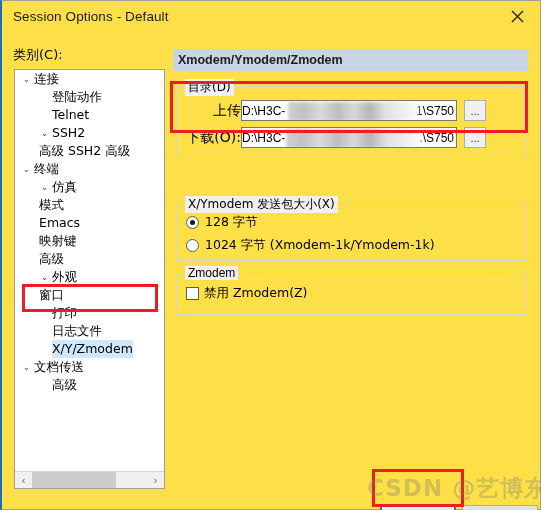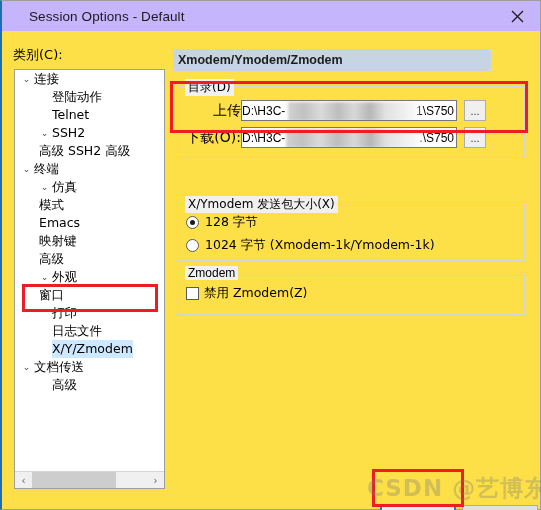--- a/index.html
+++ b/index.html
@@ -19,25 +19,24 @@
     position: absolute;
     left: 0; top: 0;
     width: 541px; height: 510px;
     background: #f0f0f0;
     border: 1px solid #9e9e9e;
     border-left: 2px solid #1a6fb5;
   }
   
   #titlebar {
     height: 30px;
-    background: #c4b5fd;
+    background: #fde047;
     position: relative;
     display: flex;
     align-items: center;
-    padding-left: 16px;
   }
   #title-text {
     margin-left: 11px;
     font-size: 13.5px;
     color: #1a1a1a;
     letter-spacing: 0.1px;
   }
   #close-btn {
     position: absolute;
     right: 0; top: 0;
@@ -125,21 +124,21 @@
     position: absolute;
     left: 0; top: 0;
     width: 84px; height: 16px;
     background: #cdcdcd;
   }
 
   
   #panel-header {
     position: absolute;
     left: 171px; top: 18px;
-    width: 318px; height: 22px;
+    width: 355px; height: 22px;
     background: #c6d4e4;
     display: flex; align-items: center;
   }
   #panel-header-text {
     margin-left: 5px;
     font-weight: bold;
     font-size: 12.5px;
     color: #1d1d1d;
   }
   .group {

